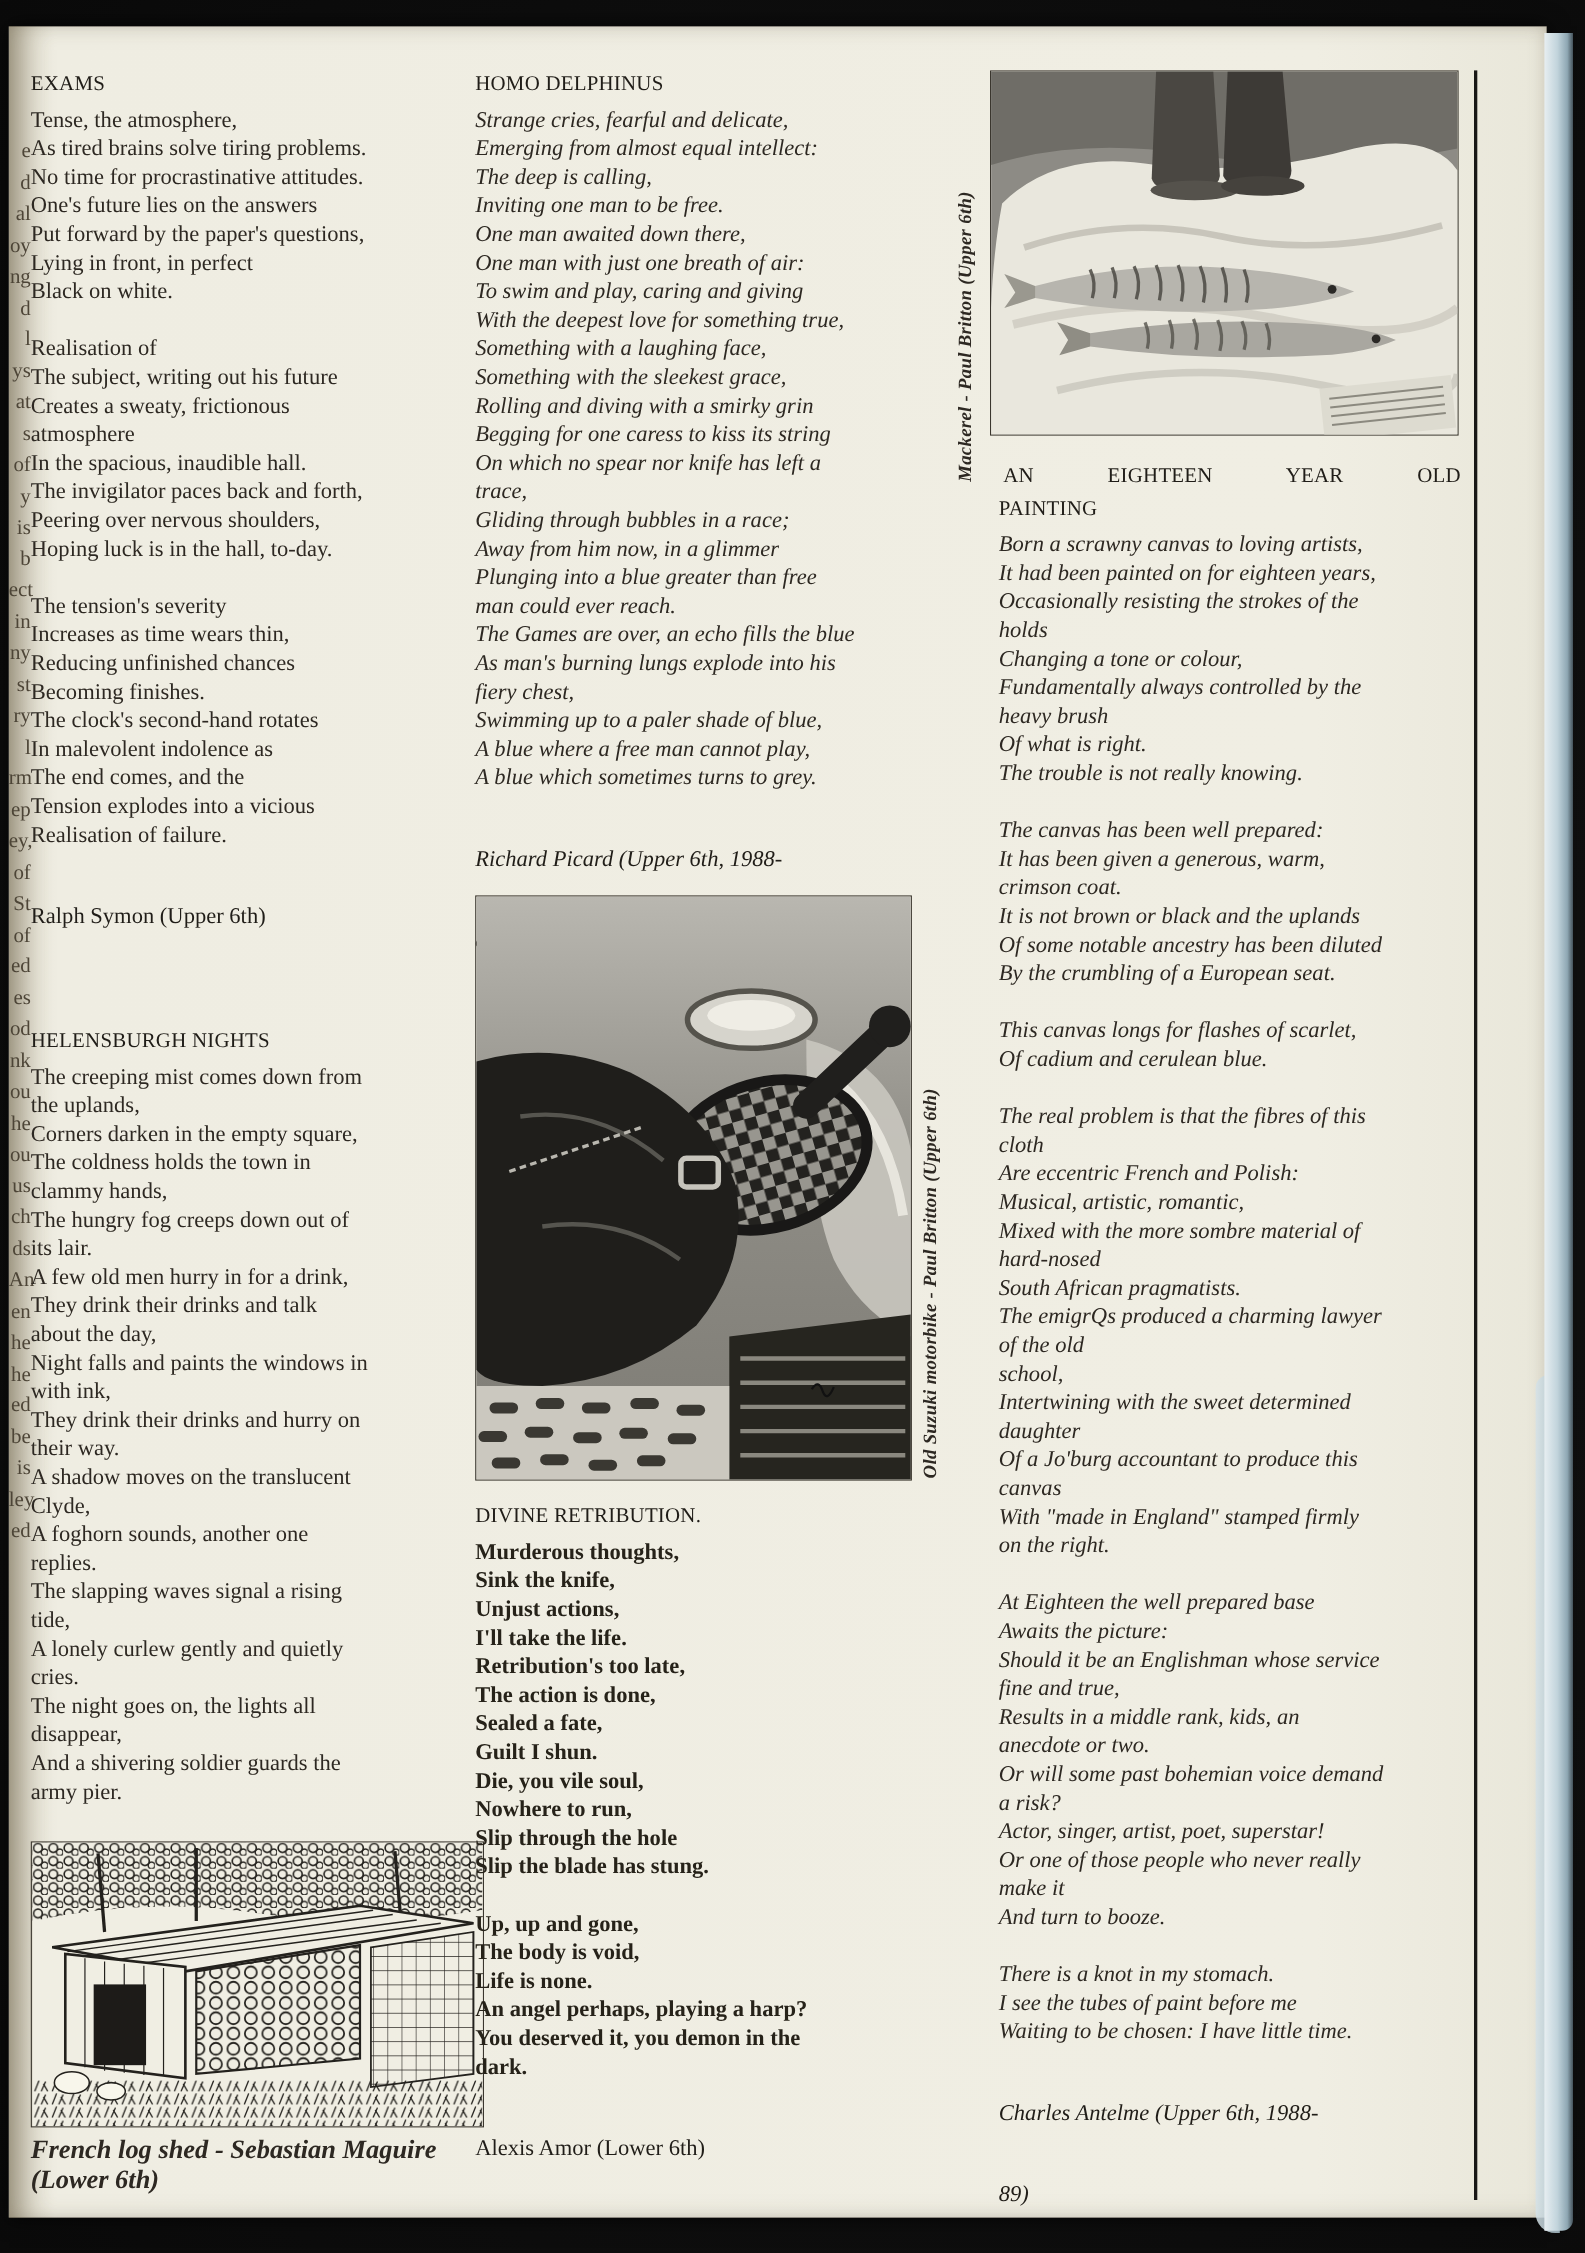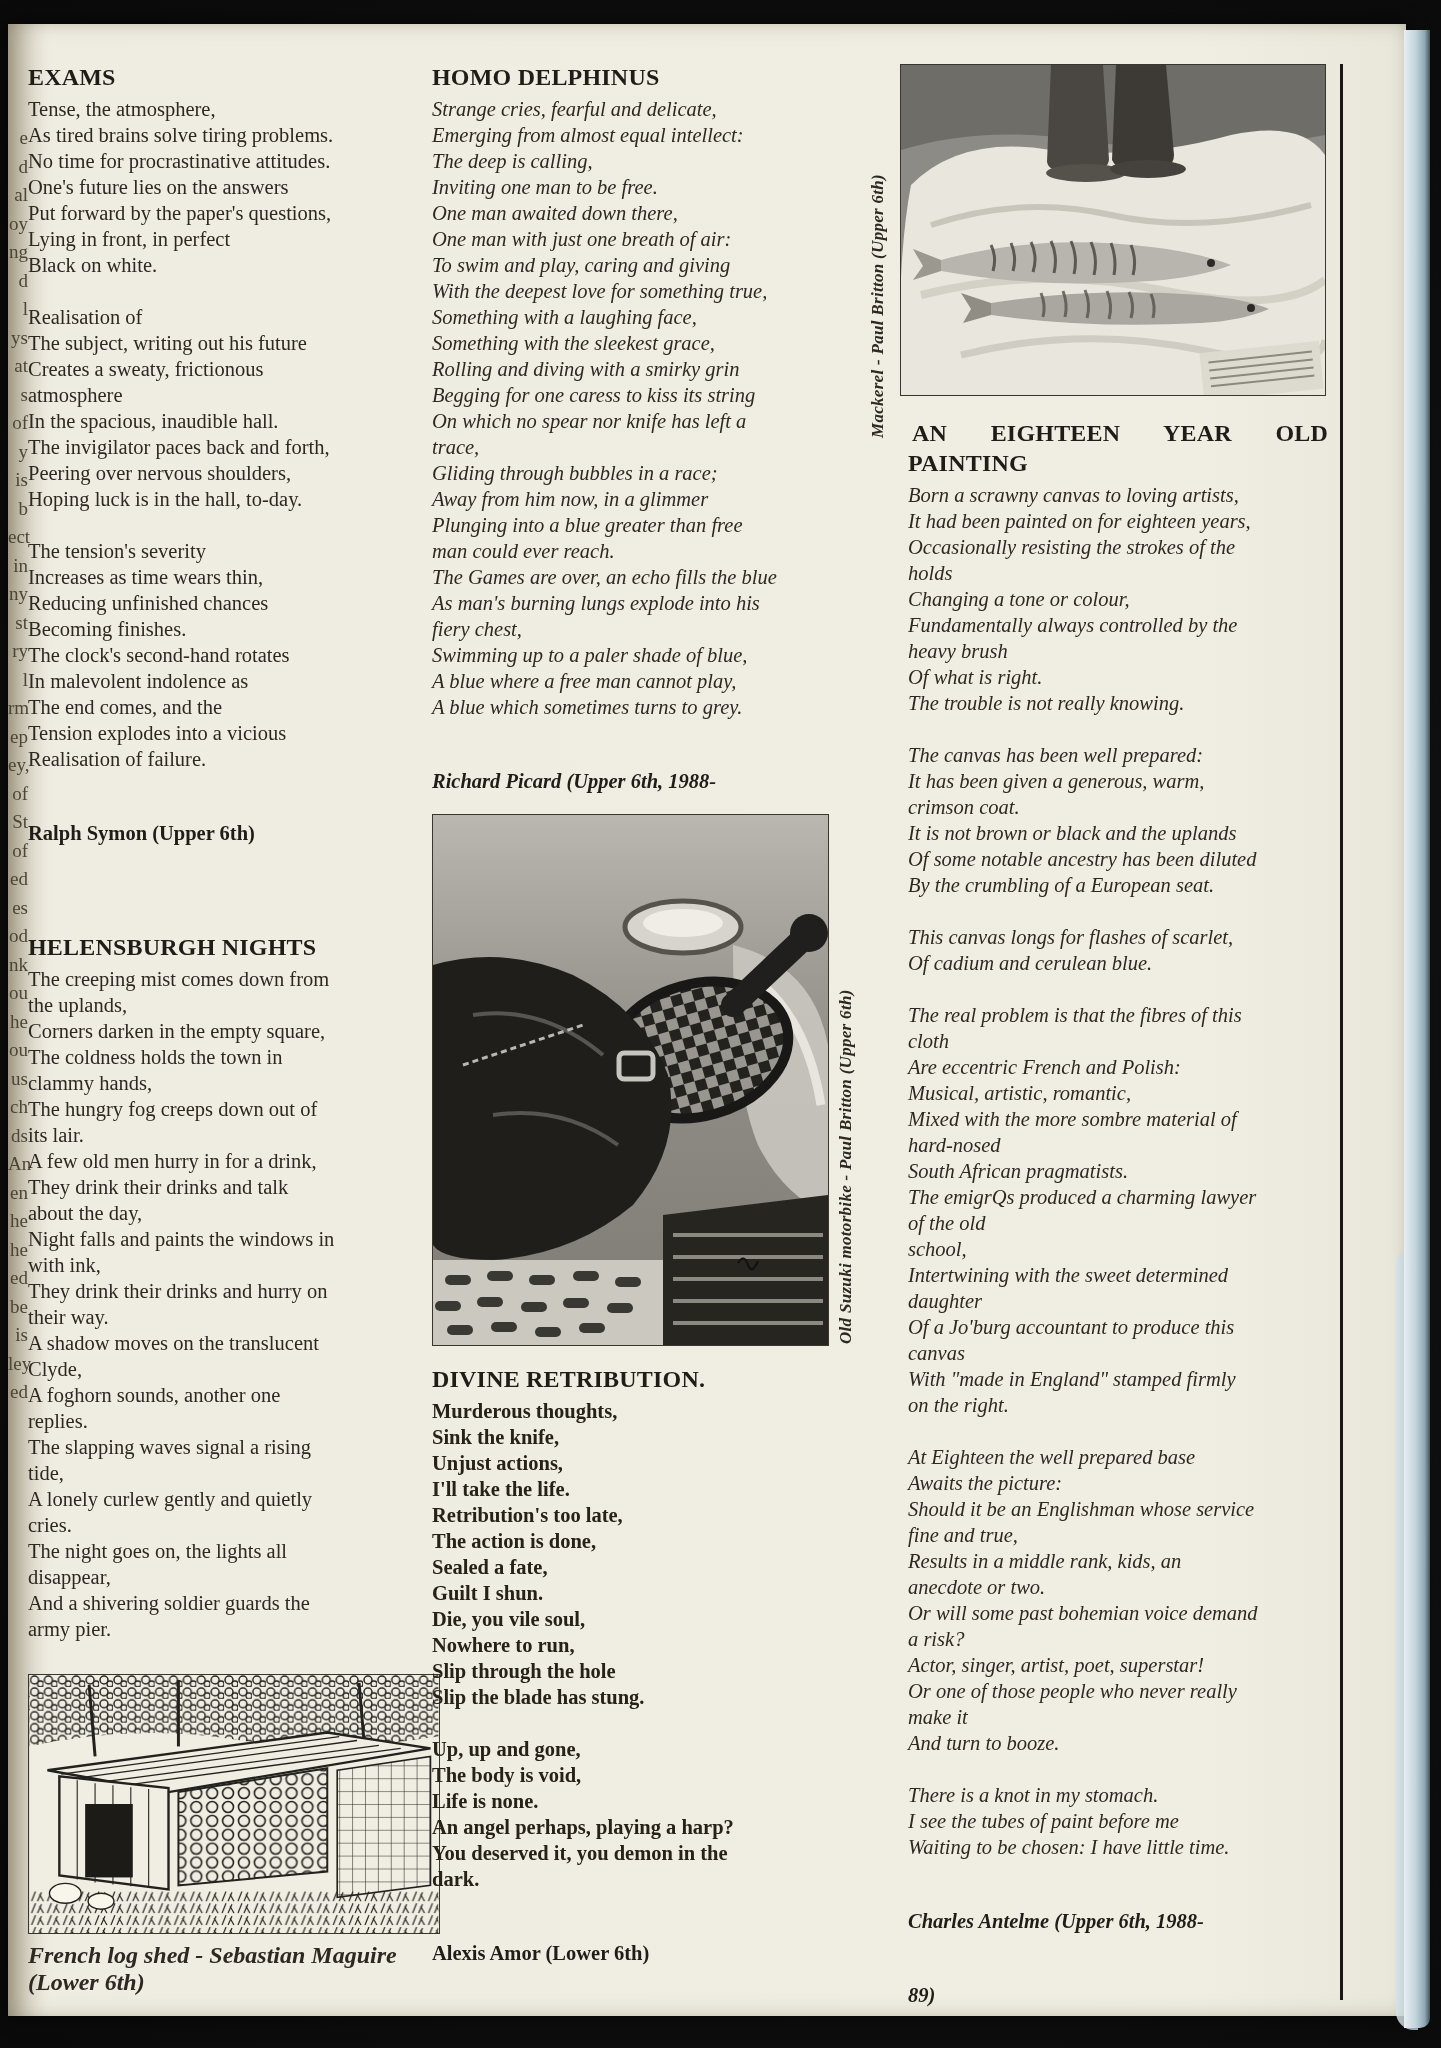--- a/index.html
+++ b/index.html
@@ -30,28 +30,28 @@
   section{position:absolute;left:0;width:100%;}
   .sec-exams{top:40px;}
   .sec-helen{top:910px;}
   .fig-shed{top:1650px;}
   .sec-homo{top:40px;}
   .fig-bike{top:790px;}
   .sec-divine{top:1342px;}
   .fig-mack{top:40px;}
   .sec-paint{left:40px !important;top:392px;width:424px !important;}
   
-  .poem-title{font-weight:bold;font-size:24px;line-height:26px;color:#201d18;
+  .poem-title{font-weight:normal;font-size:19px;line-height:26px;color:#201d18;
               letter-spacing:.2px;margin:0 0 6px 0;}
   .spread{text-align:justify;text-align-last:justify;}
   .line{min-height:26px;font-size:20.5px;line-height:26px;color:#2d2822;}
   .italic .line{font-style:italic;}
   .boldlines .line{font-weight:bold;color:#262219;}
   .author{margin-top:26px;}
-  .author .line{font-weight:bold;color:#201d18;margin-top:48px;}
+  .author .line{font-weight:normal;color:#201d18;margin-top:48px;}
   
   figure{margin:0;padding:0;position:relative;}
   .vcap{position:absolute;writing-mode:vertical-rl;transform:rotate(180deg);
         font-style:italic;font-weight:bold;font-size:17px;letter-spacing:.3px;
         color:#2d2822;white-space:nowrap;}
   .cap-mack{left:0;top:44px;height:330px;}
   .cap-bike{left:404px;top:0;height:530px;}
   .hcap{font-style:italic;font-weight:bold;font-size:24px;color:#2d2822;margin-top:8px;}
   .art{display:block;border:1px solid #3a362e;}
   .mack-art{margin-left:32px;}

